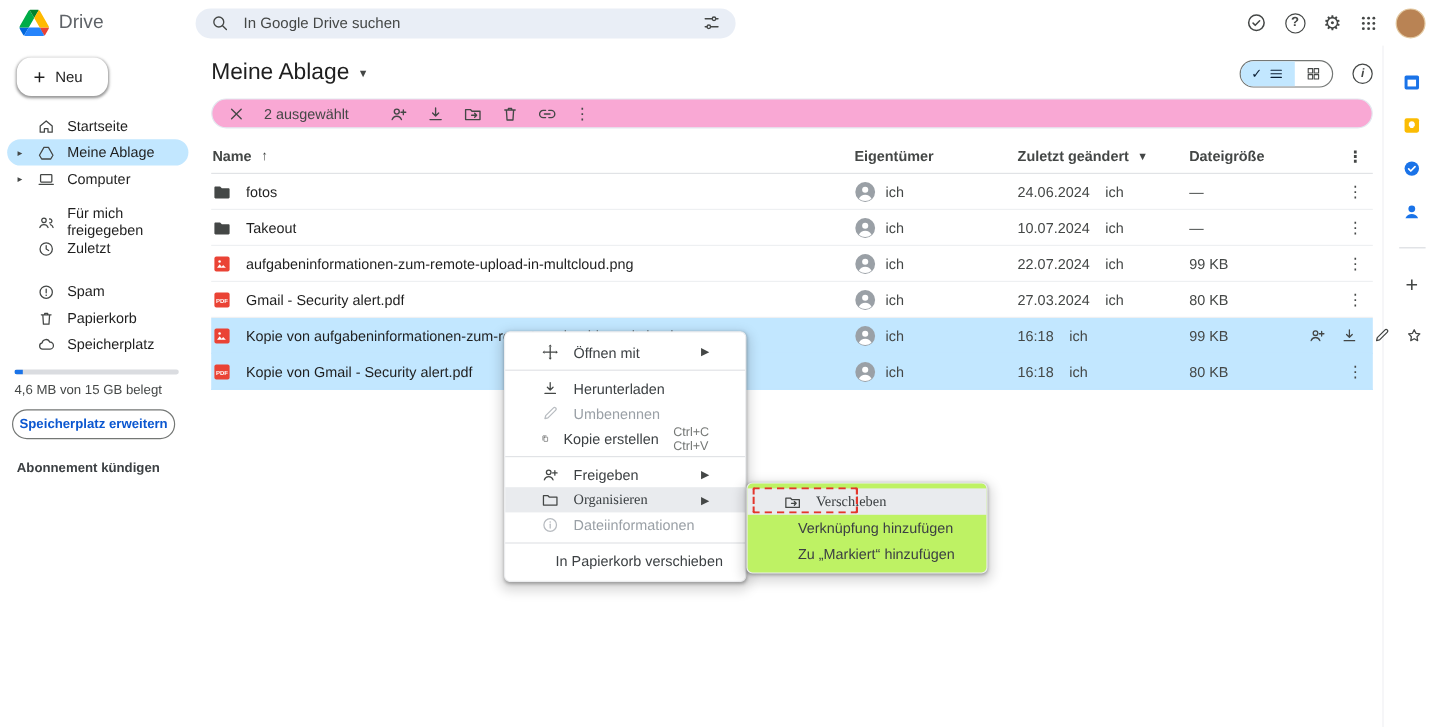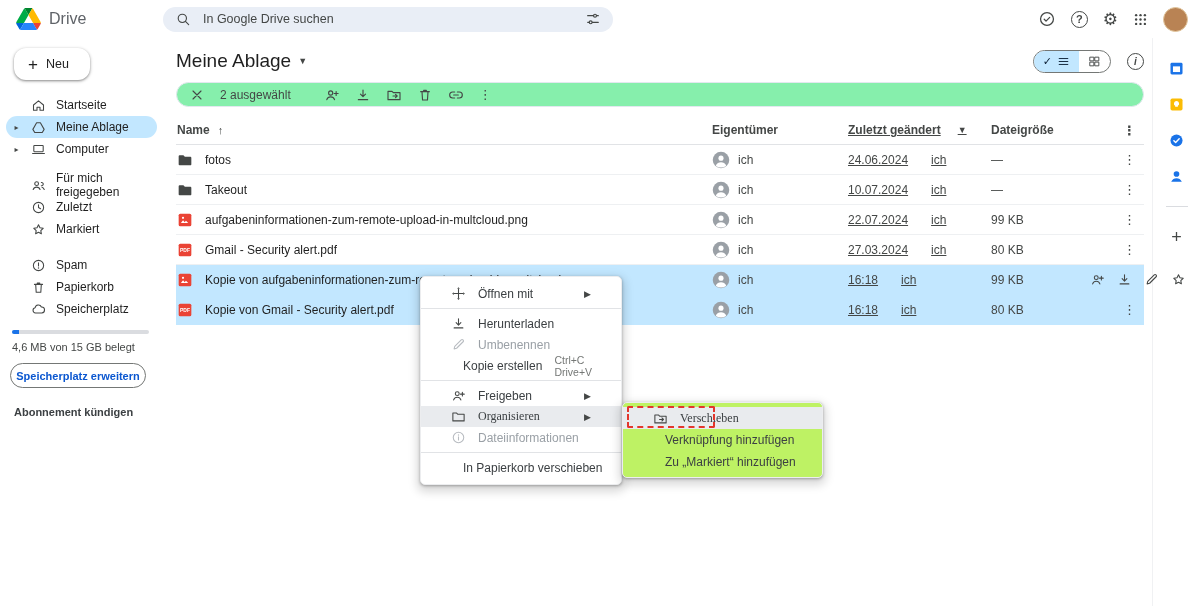--- a/index.html
+++ b/index.html
@@ -63,34 +63,34 @@
   .title-controls { margin-left:auto; display:flex; align-items:center; gap:16px; }
   .view-toggle { display:flex; height:23px; border:1px solid #747775; border-radius:13px; overflow:hidden; }
   .seg { display:flex; align-items:center; gap:5px; padding:0 9px; color:#444746; cursor:pointer; }
   .seg.active { background:#C2E7FF; color:#0b1e33; }
   .seg .ic { width:13px; height:13px; }
   .info-btn { width:17px; height:17px; border:1.4px solid #444746; border-radius:50%;
               display:flex; align-items:center; justify-content:center;
               font-size:10px; font-style:italic; font-weight:bold; color:#444746; cursor:pointer; }
 
   .selection-bar { height:25px; display:flex; align-items:center; gap:15px; padding:0 12px;
-                   background:#86efac; border:1px solid #E3E8EF; border-radius:13px; color:#444746; }
+                   background:#f9a8d4; border:1px solid #E3E8EF; border-radius:13px; color:#444746; }
   .selection-bar .count { font-size:12px; color:#444746; margin-right:18px; }
   .tb-icon { width:16px; height:16px; color:#444746; cursor:pointer; }
 
   .table { margin-top:9px; }
   .thead, .trow { display:flex; align-items:center; }
   .thead { height:29px; border-bottom:1px solid #E1E3E6; color:#444746; font-weight:600; }
   .trow { height:30px; border-bottom:1px solid #EEF0F2; cursor:pointer; }
   .trow.selected { background:#C2E7FF; border-bottom-color:#C2E7FF; }
   .col-name { flex:0 0 536px; display:flex; align-items:center; gap:12px; min-width:0; padding-left:1px; }
   .col-name .fname { white-space:nowrap; overflow:hidden; text-overflow:ellipsis; font-weight:500; color:#1f1f1f; }
   .thead .col-name { gap:8px; }
   .col-owner { flex:0 0 136px; display:flex; align-items:center; gap:8px; color:#444746; }
-  .col-mod { flex:0 0 127px; display:flex; align-items:center; gap:23px; color:#444746;text-decoration:underline; }
+  .col-mod { flex:0 0 127px; display:flex; align-items:center; gap:13px; color:#444746; }
   .col-size { flex:0 0 115px; color:#444746;padding-left:16px; }
   .col-actions { flex:1; display:flex; align-items:center; justify-content:flex-end; gap:12px; padding-right:8px; color:#444746; }
   .sort-arrow { font-size:11px; color:#444746; }
   .owner-avatar { width:18px; height:18px; }
   .row-action { width:15px; height:15px; color:#444746; cursor:pointer; }
 
   
   .context-menu { position:absolute; left:420px; top:276px; width:202px; background:#fff;
                   border-radius:5px; padding:6px 0; z-index:20;
                   box-shadow:0 1px 3px rgba(0,0,0,.3), 0 4px 10px 3px rgba(0,0,0,.15);
@@ -211,27 +211,20 @@
       <span>Für mich freigegeben</span>
     </div>
     <div class="nav-item">
       <span class="tw"></span>
       <svg class="ic ic-s ni" viewBox="0 0 24 24">
           <circle cx="12" cy="12" r="8.2"></circle>
           <path d="M12 7.5V12l3.3 2"></path>
         </svg>
       <span>Zuletzt</span>
     </div>
-    <div class="nav-item">
-      <span class="tw"></span>
-      <svg class="ic ic-s ni" viewBox="0 0 24 24">
-          <path d="M12 4.5l2.3 4.7 5.2.8-3.8 3.7.9 5.2L12 16.4l-4.6 2.5.9-5.2-3.8-3.7 5.2-.8z"></path>
-        </svg>
-      <span>Markiert</span>
-    </div>
 
     <div class="nav-gap"></div>
 
     <div class="nav-item">
       <span class="tw"></span>
       <svg class="ic ic-s ni" viewBox="0 0 24 24">
           <circle cx="12" cy="12" r="8.2"></circle>
           <path d="M12 7.8v5"></path>
           <circle class="f" cx="12" cy="16" r="1.1"></circle>
         </svg>
@@ -543,21 +536,21 @@
         <path d="M5 19l1-4L16.4 4.6a1.9 1.9 0 0 1 2.7 0l.3.3a1.9 1.9 0 0 1 0 2.7L9 18z"></path>
       </svg>
     <span class="ml">Umbenennen</span>
   </div>
   <div class="menu-item">
     <svg class="mi ic-s" viewBox="0 0 24 24">
         <rect x="8.5" y="7.5" width="11" height="13" rx="1"></rect>
         <path d="M5 16.5V4.8c0-.7.6-1.3 1.3-1.3H15"></path>
       </svg>
     <span class="ml">Kopie erstellen</span>
-    <span class="shortcut">Ctrl+C Drive+V</span>
+    <span class="shortcut">Ctrl+C Ctrl+V</span>
   </div>
   <div class="menu-sep"></div>
   <div class="menu-item">
     <svg class="mi ic-s" viewBox="0 0 24 24">
         <circle cx="10" cy="9" r="3.1"></circle>
         <path d="M4.2 19c.9-2.7 3.1-4.2 5.8-4.2s4.9 1.5 5.8 4.2M18.2 6.8v6M15.2 9.8h6"></path>
       </svg>
     <span class="ml">Freigeben</span>
     <span class="arrow">▶</span>
   </div>

